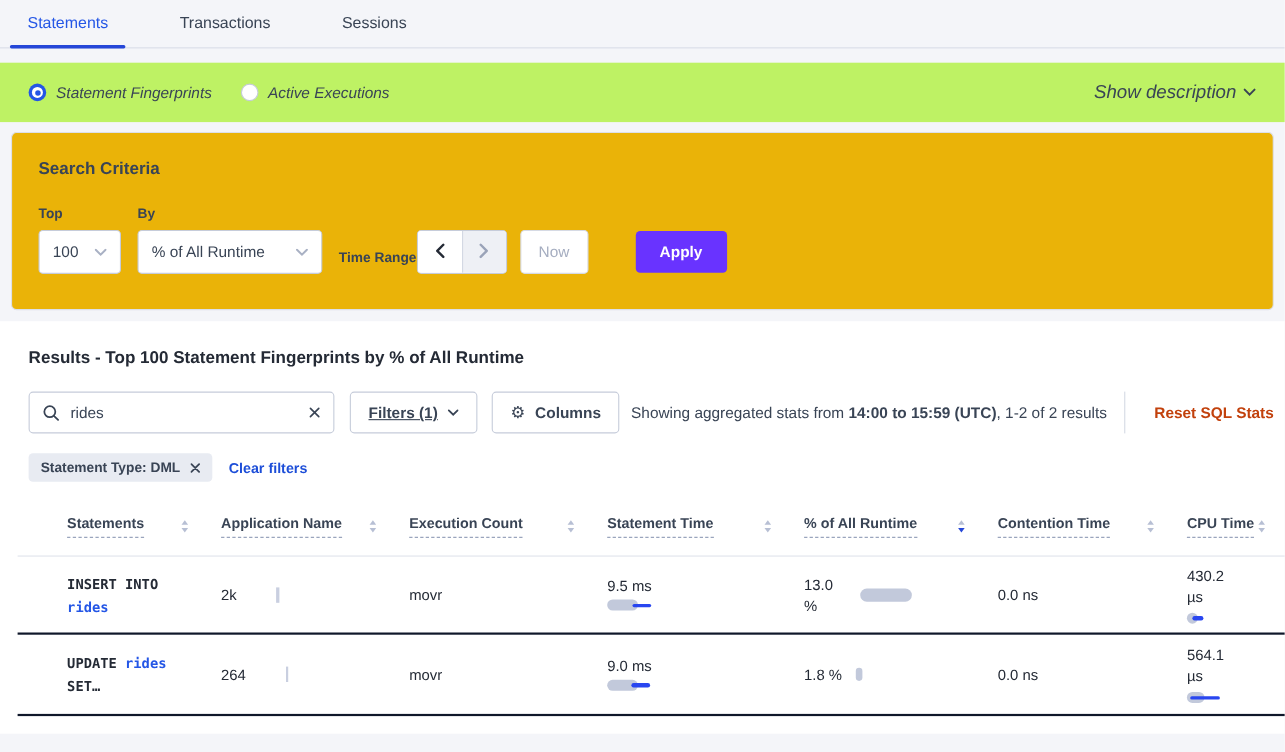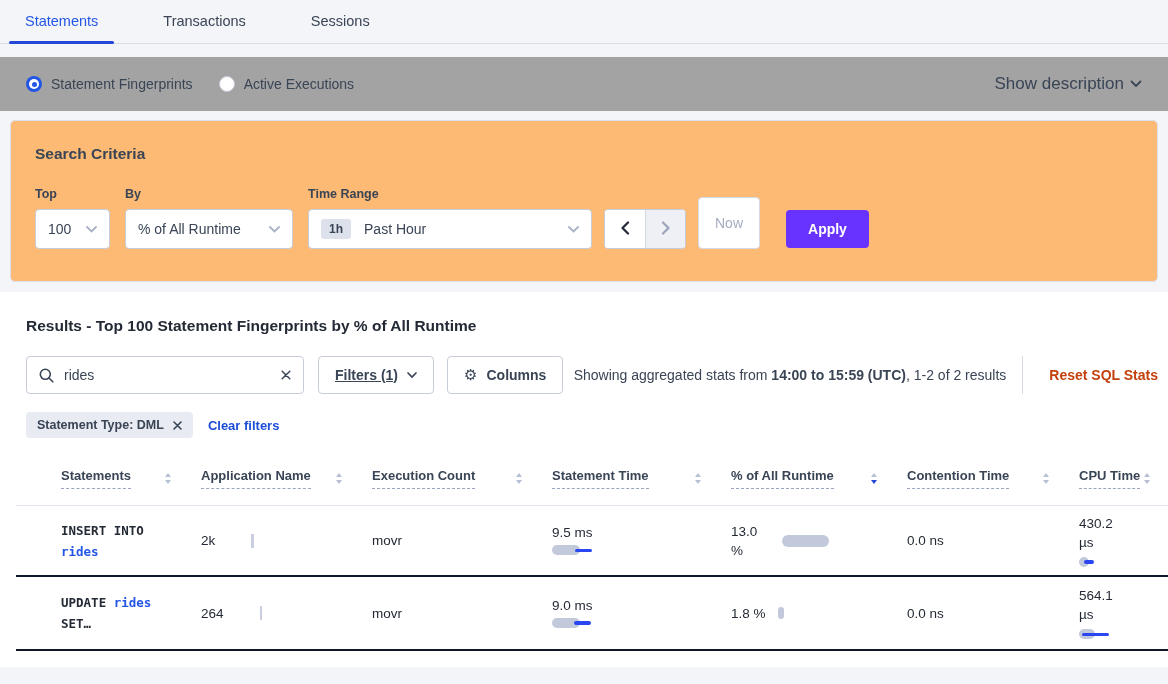--- a/index.html
+++ b/index.html
@@ -9,46 +9,46 @@
     font-family:"Liberation Sans", sans-serif;
     color:#394455;
     font-size:14px;
   }
   
   .tabbar { display:flex; padding-left:9px; border-bottom:1px solid #d9dde8; height:44px; }
   .tab { padding:13px 16px 0; margin-right:33px; font-size:14.5px; color:#394455; position:relative; cursor:pointer; }
   .tab.active { color:#2456e6; }
   .tab.active::after { content:''; position:absolute; left:0; right:0; bottom:-1px; height:3px; background:#2547d8; border-radius:2px; }
   
-  .viewbar { background:#a3a3a3; margin-top:13px; height:54px; display:flex; justify-content:space-between; padding:0 26px; }
+  .viewbar { background:#bef264; margin-top:13px; height:54px; display:flex; justify-content:space-between; padding:0 26px;font-style:italic; }
   .radios { display:flex; align-items:center; gap:26px; }
   .radio-item { display:flex; align-items:center; gap:9px; cursor:pointer; }
   .radio-on { width:16px; height:16px; border-radius:50%; background:#2456e6; position:relative; flex:none; }
   .radio-on::after { content:''; position:absolute; inset:3px; border-radius:50%; background:#fff; }
   .radio-on::before { content:''; position:absolute; inset:5.5px; border-radius:50%; background:#2456e6; z-index:1; }
   .radio-off { width:16px; height:16px; border-radius:50%; border:1px solid #c5cbd9; background:#fff; flex:none; }
   .show-desc { display:flex; align-items:center; gap:6px; cursor:pointer; font-size:17px; }
   
-  .card { margin:9px 10px 0; background:#fdba74; border:1px solid #dce0ea; border-radius:5px; padding:24px 24px 32px; }
+  .card { margin:9px 10px 0; background:#eab308; border:1px solid #dce0ea; border-radius:5px; padding:24px 24px 32px; }
   .card-title { font-size:15.5px; font-weight:700; color:#394455; }
   .sc-form { display:flex; align-items:flex-end; margin-top:24px; }
   .fgroup { display:flex; flex-direction:column; }
   .flabel { font-size:12.5px; font-weight:700; margin-bottom:8px; color:#394455; }
   .select { height:40px; border:1px solid #c6ccda; border-radius:4px; background:#fff; display:flex; align-items:center; justify-content:space-between; padding:0 12px; font-size:14px; cursor:pointer; }
   .sel-top { width:75px; margin-right:15px; }
   .sel-by  { width:168px; margin-right:15px; }
   .sel-time{ width:284px; margin-right:12px; }
   .sel-left { display:flex; align-items:center; gap:13px; }
   .badge-1h { background:#dde1eb; border-radius:3px; padding:3px 8px; font-size:12px; font-weight:700; }
   .chev { color:#a9b1c4; display:flex; }
   .chev.dark { color:#394455; }
   .arrow-group { display:flex; border:1px solid #c6ccda; border-radius:4px; overflow:hidden; height:40px; margin-right:12px; background:#fff; }
   .arrow-btn { width:40px; display:flex; align-items:center; justify-content:center; color:#242a35; cursor:pointer; background:#fff; border:none; }
   .arrow-btn.next { background:#eef0f5; color:#9aa3b8; border-left:1px solid #d3d8e3; cursor:default; }
-  .now-btn { height:52px; padding:0 16px; border:1px solid #d6dae4; border-radius:4px; background:#fff; color:#a5adc0; font-size:14px; margin-right:26px; cursor:default; }
+  .now-btn { height:40px; padding:0 16px; border:1px solid #d6dae4; border-radius:4px; background:#fff; color:#a5adc0; font-size:14px; margin-right:43px; cursor:default; }
   .apply-btn { height:38px; padding:0 22px; background:#6933ff; color:#fff; font-weight:700; font-size:14px; border:none; border-radius:4px; margin-bottom:1px; cursor:pointer; }
   
   .main { background:#fff; margin-top:10px; padding-bottom:16px;padding-left:16px; }
   .results-heading { padding:25px 10px 0; font-size:15.5px; font-weight:700; color:#242a35; }
   .controls-row { display:flex; align-items:center; margin:21px 10px 0; }
   .searchbox { width:278px; height:38px; border:1px solid #c6ccda; border-radius:4px; background:#fff; display:flex; align-items:center; padding:0 12px; gap:10px; }
   .searchbox input { border:none; outline:none; flex:1; font-size:14px; color:#394455; font-family:inherit; background:transparent; }
   .clear-x { display:flex; cursor:pointer; }
   .btn { height:38px; border:1px solid #c6ccda; border-radius:4px; background:#fff; display:flex; align-items:center; gap:9px; padding:0 16px; font-size:14px; font-weight:600; color:#394455; cursor:pointer; }
   .btn-filters { margin-left:14px;text-decoration:underline; }
@@ -141,31 +141,20 @@
         <span>% of All Runtime</span>
         <span class="chev">
           <svg width="11" height="7" viewBox="0 0 11 7">
               <path d="M1 1l4.5 4.5L10 1" fill="none" stroke="currentColor" stroke-width="1.8" stroke-linecap="round"></path>
             </svg>
         </span>
       </div>
     </div>
     <div class="fgroup">
       <span class="flabel">Time Range</span>
-      <div class="select sel-time">
-        <span class="sel-left">
-          <span class="badge-1h">1h</span>
-          <span>Past Hour</span>
-        </span>
-        <span class="chev">
-          <svg width="11" height="7" viewBox="0 0 11 7">
-              <path d="M1 1l4.5 4.5L10 1" fill="none" stroke="currentColor" stroke-width="1.8" stroke-linecap="round"></path>
-            </svg>
-        </span>
-      </div>
     </div>
     <div class="arrow-group">
       <button class="arrow-btn">
         <span>
           <svg width="10" height="14" viewBox="0 0 10 14">
               <path d="M8 1.5L2.5 7L8 12.5" fill="none" stroke="currentColor" stroke-width="2.2" stroke-linecap="round" stroke-linejoin="round"></path>
             </svg>
         </span>
       </button>
       <button class="arrow-btn next">

